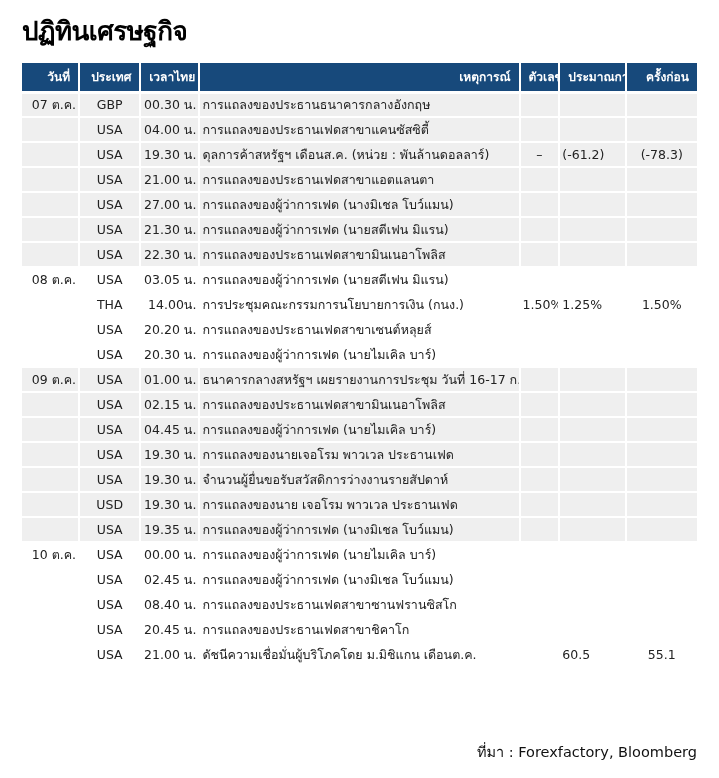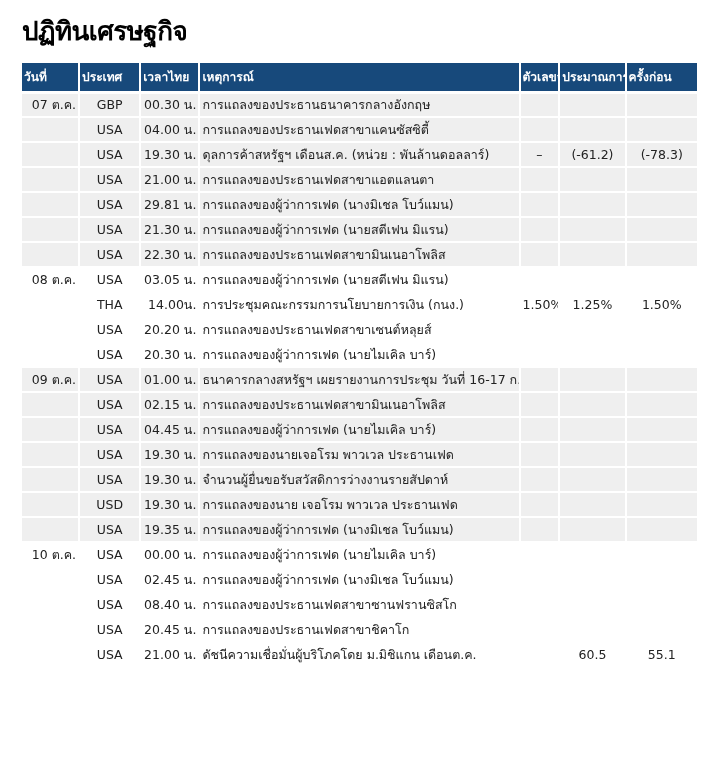--- a/index.html
+++ b/index.html
@@ -28,24 +28,24 @@
     width: 675px;
     border-collapse: collapse;
     table-layout: fixed;
   }
   .cal th {
     background: var(--header-bg);
     color: #fff;
     font-size: 12px;
     font-weight: bold;
     height: 29px;
-    padding: 0 2px;
+    padding: 0 8px;
     border-right: 2px solid #fff;
     border-bottom: 3px solid #fff;
-    text-align: left;
+    text-align: right;
     white-space: nowrap;
     overflow: hidden;
   }
   .cal th:last-child, .cal td:last-child { border-right: none; }
   .cal td {
     height: 25px;
     font-size: 12.5px;
     color: var(--text);
     padding: 0 2px;
     border-right: 2px solid #fff;
@@ -54,21 +54,21 @@
     overflow: hidden;
     background: #fff;
   }
   .cal tr.shaded td { background: var(--shaded-bg); }
 
   .c-date    { width: 56px;  text-align: right; }
   .c-country { width: 60px;  text-align: center; }
   .c-time    { width: 58px;  text-align: right; padding-right: 7px; }
   .c-event   { width: 314px; text-align: left;  padding-left: 9px; }
   .c-actual  { width: 39px;  text-align: center; }
-  .c-est     { width: 65px;  text-align: center; }
+  .c-est     { width: 65px;  }
   .c-prev    { width: 70px;  text-align: center; }
 
   .source {
     position: absolute; right: 22px; top: 740px;
     font-size: 14.5px; color: #111;
   }
 </style>
 </head>
 <body>
 
@@ -121,21 +121,21 @@
           <td class="c-country">USA</td>
           <td class="c-time">21.00 น.</td>
           <td class="c-event">การแถลงของประธานเฟดสาขาแอตแลนตา</td>
           <td class="c-actual"></td>
           <td class="c-est"></td>
           <td class="c-prev"></td>
         </tr>
         <tr class="shaded">
           <td class="c-date"></td>
           <td class="c-country">USA</td>
-          <td class="c-time">29.81 น.</td>
+          <td class="c-time">27.00 น.</td>
           <td class="c-event">การแถลงของผู้ว่าการเฟด (นางมิเชล โบว์แมน)</td>
           <td class="c-actual"></td>
           <td class="c-est"></td>
           <td class="c-prev"></td>
         </tr>
         <tr class="shaded">
           <td class="c-date"></td>
           <td class="c-country">USA</td>
           <td class="c-time">21.30 น.</td>
           <td class="c-event">การแถลงของผู้ว่าการเฟด (นายสตีเฟน มิแรน)</td>
@@ -292,14 +292,15 @@
           <td class="c-country">USA</td>
           <td class="c-time">21.00 น.</td>
           <td class="c-event">ดัชนีความเชื่อมั่นผู้บริโภคโดย ม.มิชิแกน เดือนต.ค.</td>
           <td class="c-actual"></td>
           <td class="c-est">60.5</td>
           <td class="c-prev">55.1</td>
         </tr>
       </tbody>
   </table>
 
+  <div class="source">ที่มา : Forexfactory, Bloomberg</div>
 
 </div>
 
 </body></html>

